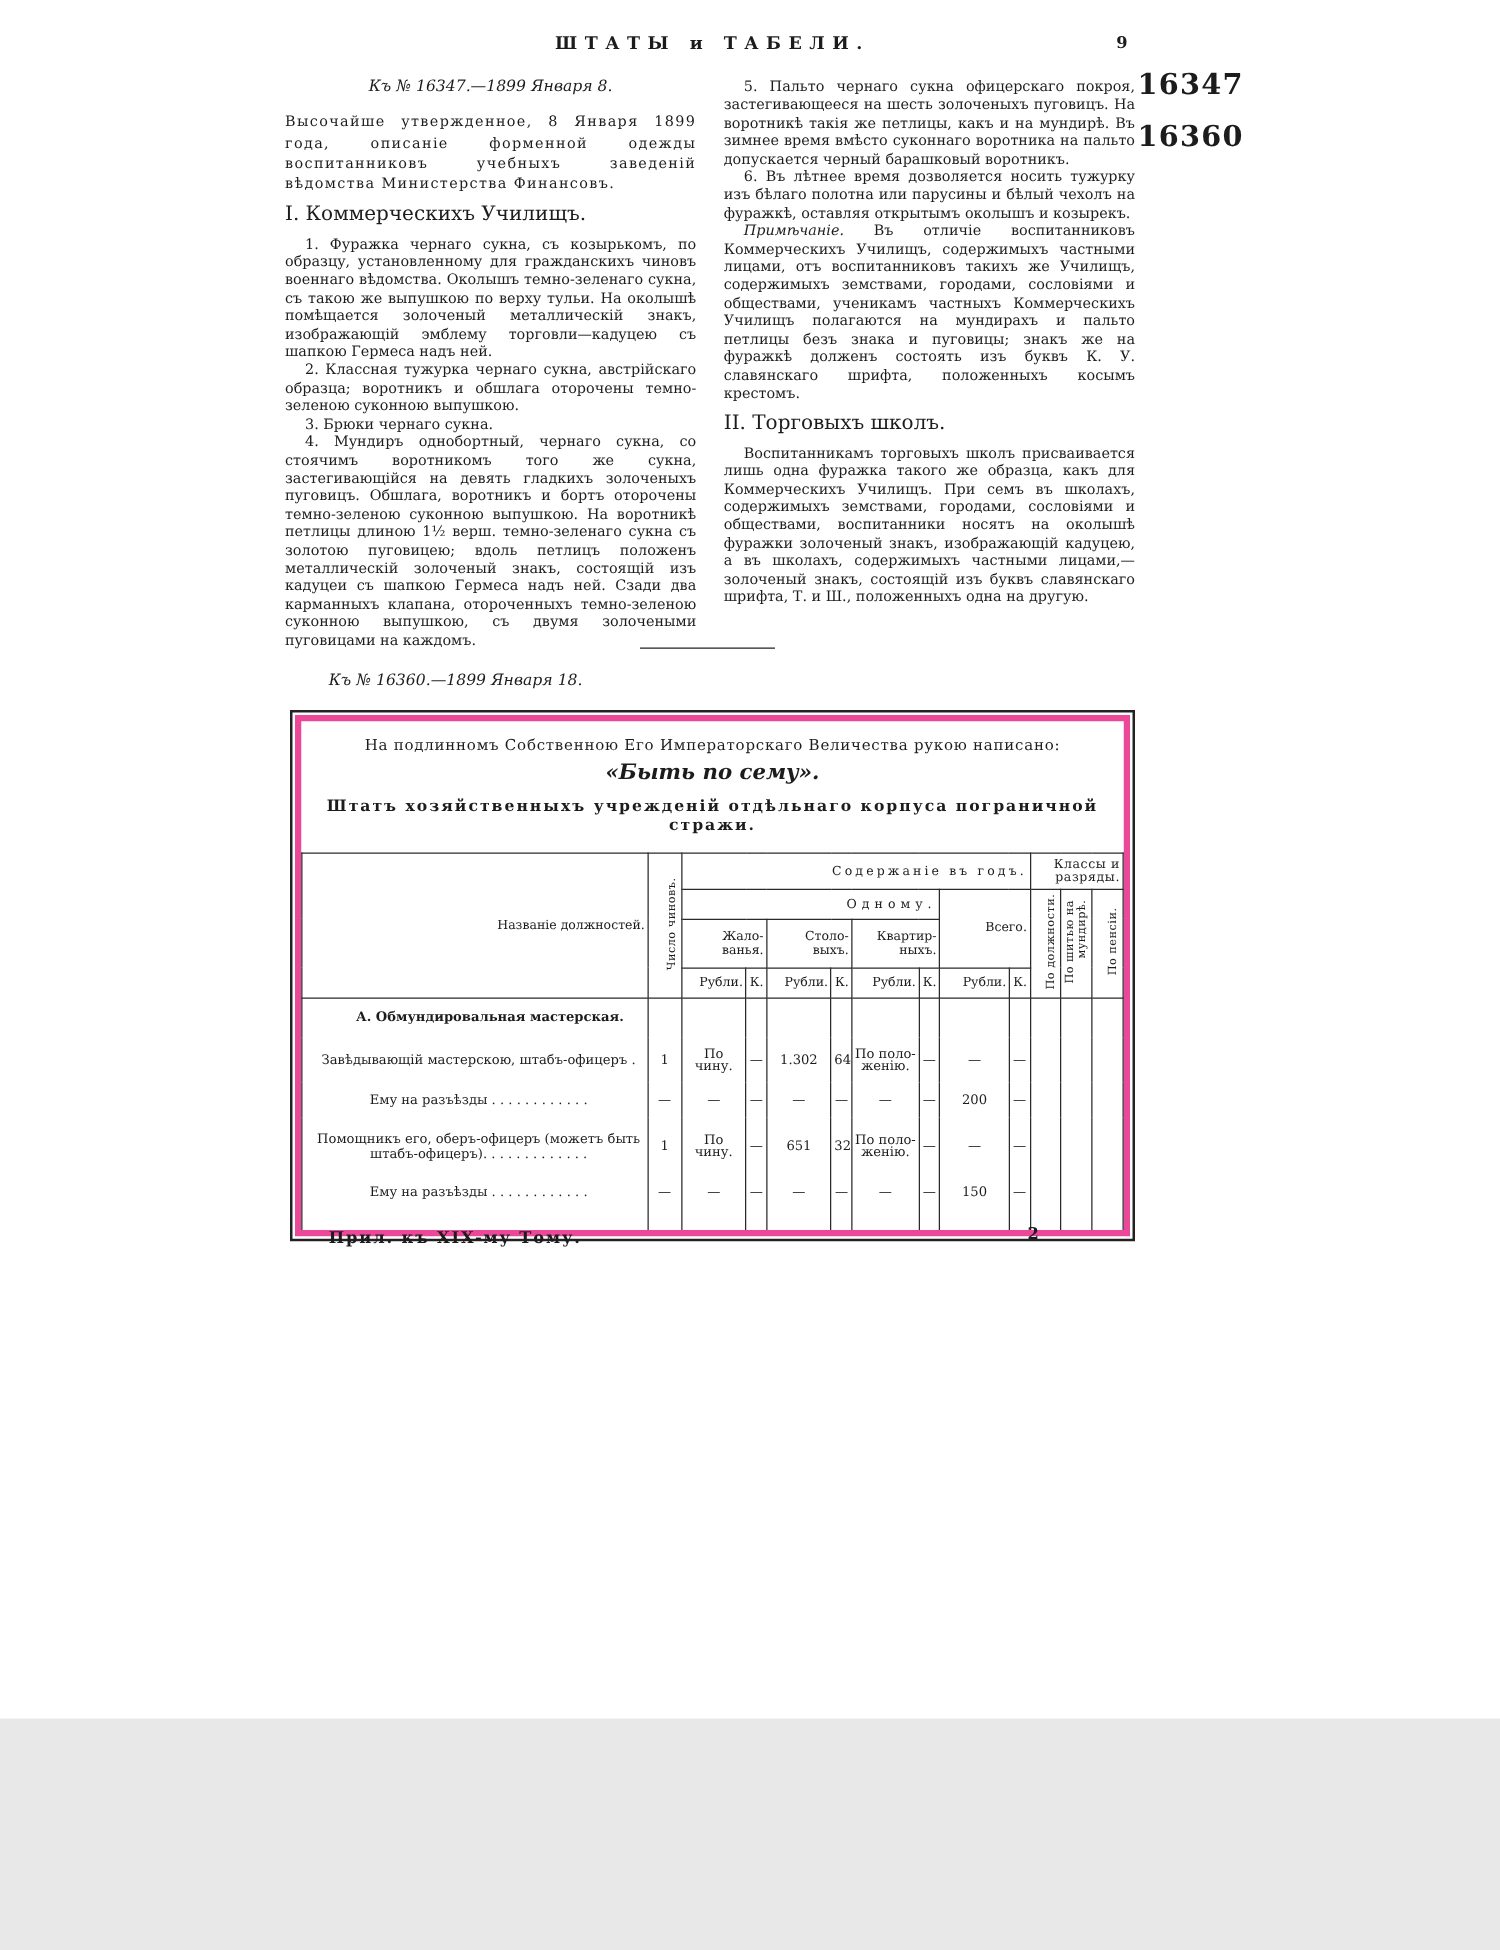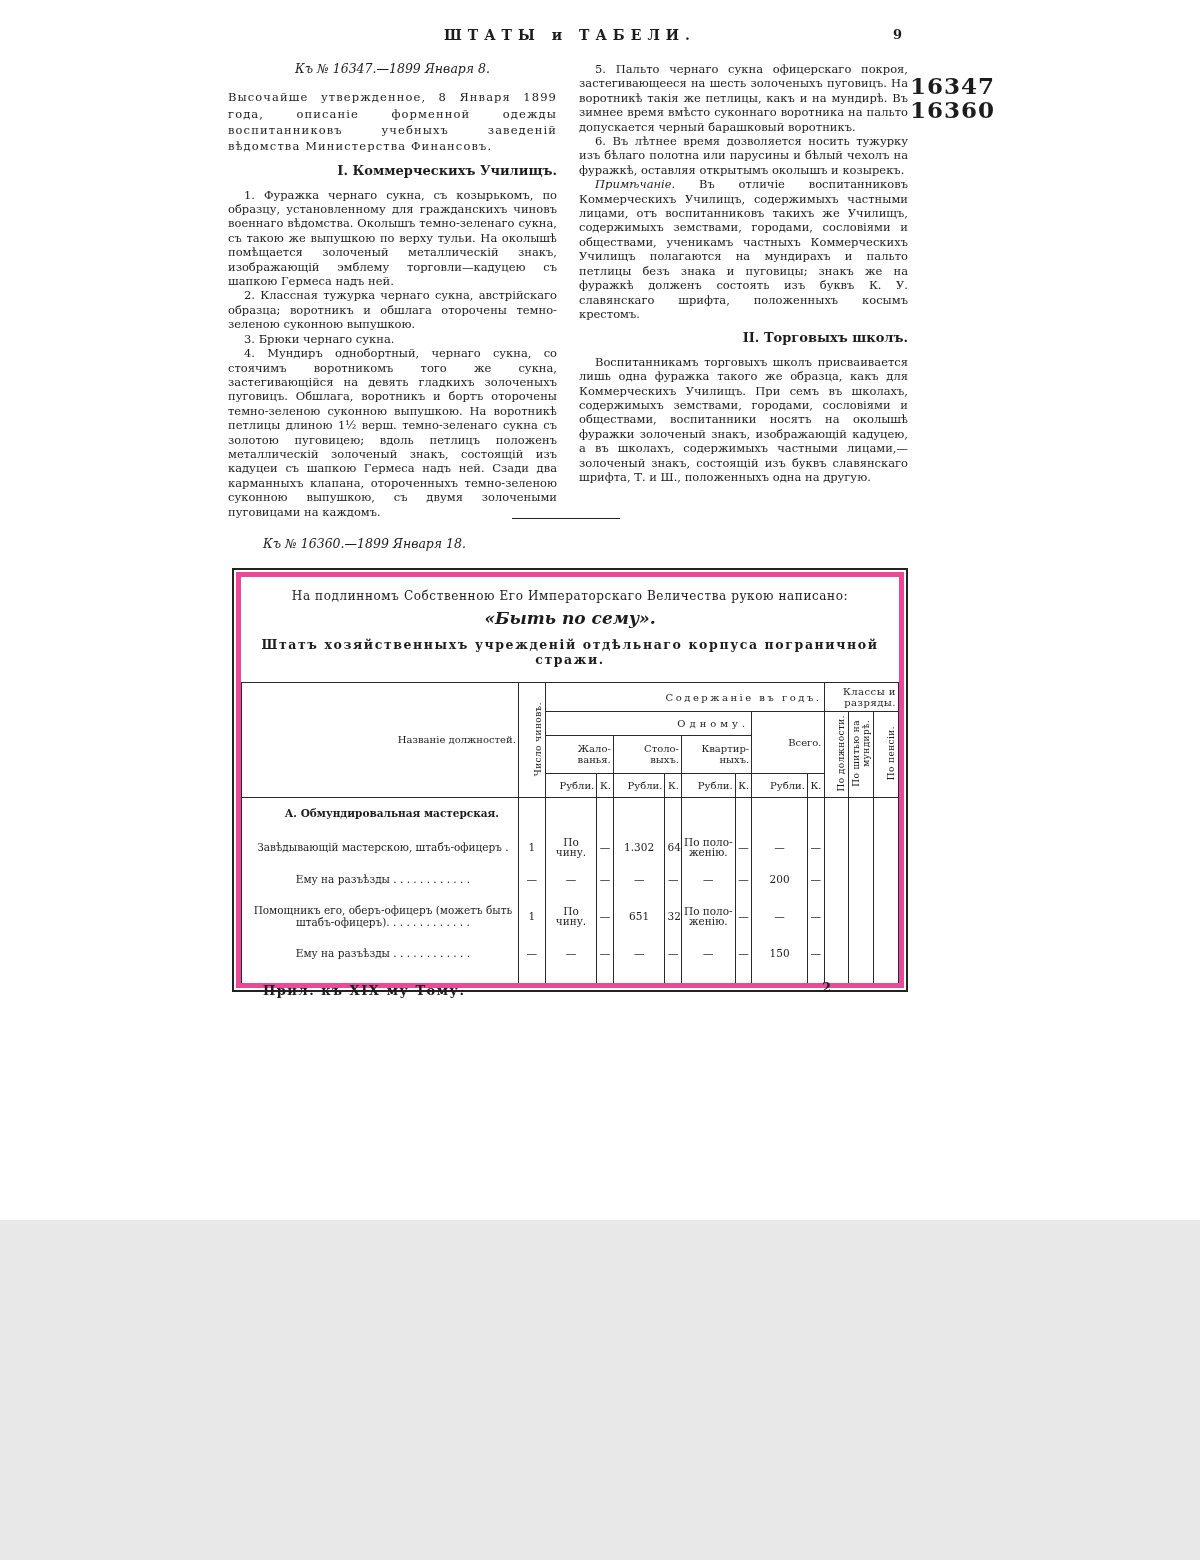--- a/index.html
+++ b/index.html
@@ -1,34 +1,34 @@
 <!DOCTYPE html>
 <html><head>
 <meta charset="utf-8">
 <style>
   * { margin:0; padding:0; box-sizing:border-box; }
   html,body { background:#e8e8e8; }
   .page {
-    position:relative; width:1200px; height:1220px; margin:0 auto;
+    position:relative; width:1200px; height:1375px; margin:0 auto;
     background:#ffffff; color:#1c1c1c; overflow:hidden;
     font-family:"DejaVu Serif", "Liberation Serif", serif;
   }
   
   .head-title { position:absolute; top:27px; left:430px; width:280px; text-align:center;
     font-size:14px; font-weight:bold; letter-spacing:6px; }
   .head-page { position:absolute; top:27px; left:893px; font-size:13px; font-weight:bold; }
   .margin-num { position:absolute; left:910px; font-size:23px; font-weight:bold; letter-spacing:1px; }
-  .mn1 { top:72px; } .mn2 { top:96px; }
+  .mn1 { top:54px; } .mn2 { top:96px; }
 
   
   .columns { position:absolute; top:62px; left:228px; width:680px; display:flex; gap:22px; }
   .col { flex:1; font-size:11.5px; line-height:14.4px; text-align:justify; }
   .doc-ref { font-style:italic; text-align:center; font-size:12.5px; margin-bottom:13px; }
   .intro { letter-spacing:1.1px; line-height:16.2px; margin-bottom:9px; }
-  .section-head { text-align:right; font-weight:bold; font-size:13px; margin:10px 0 9px; }
+  .section-head { text-align:left; font-weight:normal; font-size:16px; margin:10px 0 9px; }
   .body-par { text-indent:16px; }
   .italic { font-style:italic; }
 
   
   .separator { position:absolute; top:518px; left:512px; width:108px; border-top:1.5px solid #222; }
   .doc-ref2 { position:absolute; top:536px; left:263px; font-style:italic; font-size:12.5px; }
 
   
   .decree-frame { position:absolute; top:568px; left:232px; width:676px; border:2px solid #222; padding:2px; }
   .decree-inner { border:5px solid #ec4899; }

